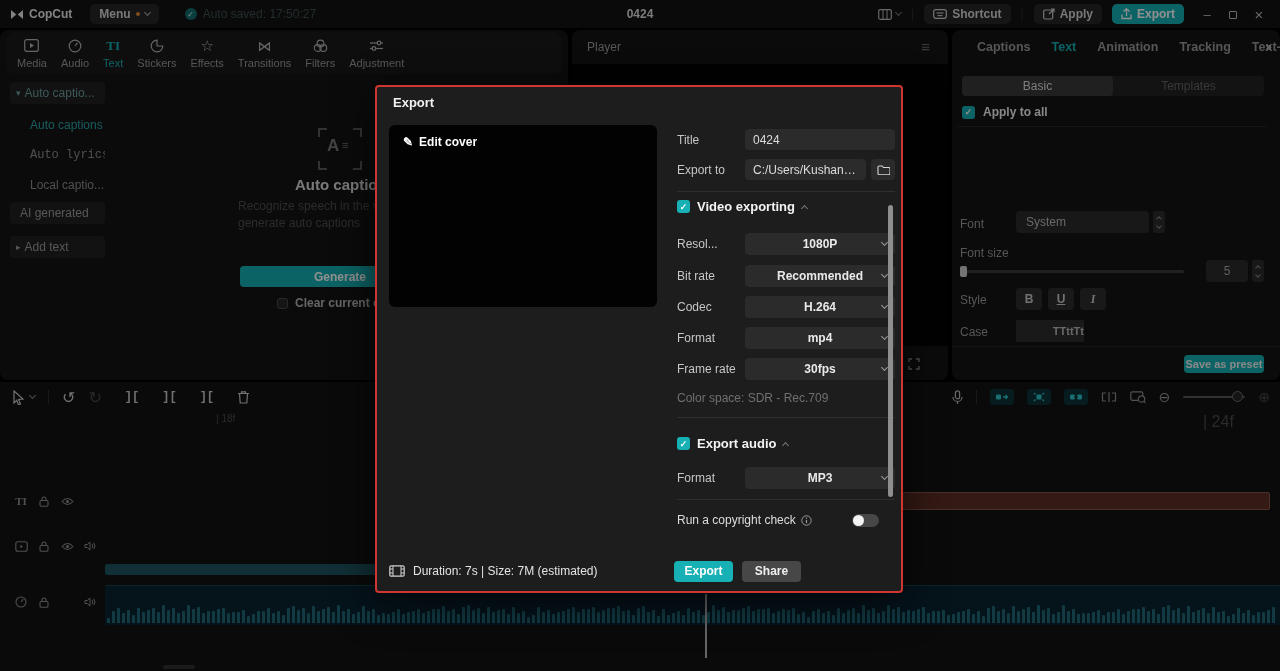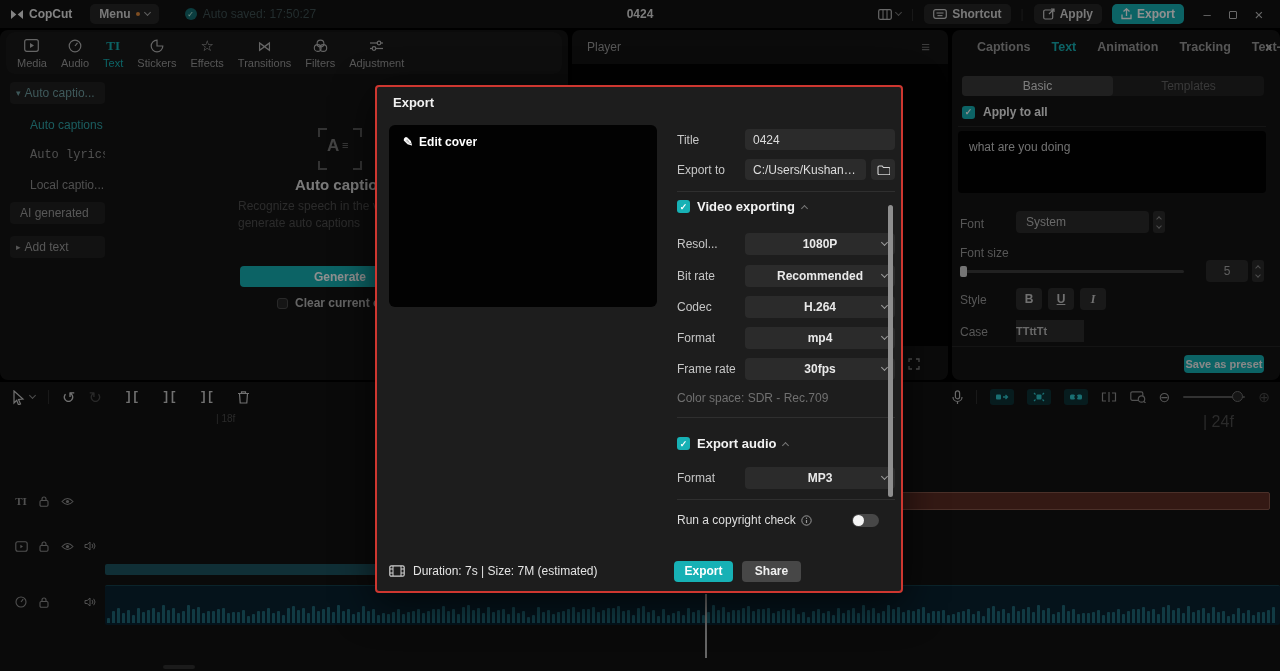--- a/index.html
+++ b/index.html
@@ -258,23 +258,20 @@
     <div class="on">Basic</div>
     <div>Templates</div>
   </div>
 
   <div class="abs flex" style="left:10px; top:75px; gap:8px;">
     <span class="cb">✓</span>
     <span class="bold" style="color:#f0f0f0;">Apply to all</span>
   </div>
   <div class="abs" style="left:6px; top:96px; width:308px; height:1px; background:#262626;"></div>
 
-  <div class="abs" style="left:6px; top:101px; width:308px; height:62px; background:#030303; border-radius:4px; padding:9px 11px; color:#c9c9c9;">
-    <span>what are you doing</span>
-  </div>
 
   <div class="abs" style="left:8px; top:187px; color:#999;">Font</div>
   <div class="abs flex" style="left:64px; top:181px; width:133px; height:22px; background:var(--field); border-radius:4px; padding:0 10px; color:#bbb;">
     <span>System</span>
   </div>
   <div class="stepper abs" style="left:201px; top:181px;">
     <span class="chev up"></span>
     <span class="chev"></span>
   </div>
 
@@ -291,21 +288,21 @@
   </div>
 
   <div class="abs" style="left:8px; top:263px; color:#999;">Style</div>
   <div class="abs flex" style="left:64px; top:258px; gap:6px;">
     <div class="stylebtn">B</div>
     <div class="stylebtn" style="text-decoration:underline;">U</div>
     <div class="stylebtn" style="font-style:italic; font-family:'Liberation Serif',serif;">I</div>
   </div>
 
   <div class="abs" style="left:8px; top:295px; color:#999;">Case</div>
-  <div class="abs flex" style="left:64px; top:290px; width:68px; height:22px; background:#2e2e2e; border-radius:0; justify-content:flex-start; color:#bbb; font-weight:bold; font-size:11px;">
+  <div class="abs flex" style="left:64px; top:290px; width:68px; height:22px; background:#2e2e2e; border-radius:0; justify-content:flex-end; color:#bbb; font-weight:bold; font-size:11px;">
     <span>TT</span>
     <span>tt</span>
     <span>Tt</span>
   </div>
 
   <div class="abs" style="left:0; top:316px; width:328px; height:1px; background:#242424;"></div>
   <div class="abs btn" style="left:232px; top:325px; width:80px; height:18px; background:var(--accent); color:#f2f2f2; font-size:11px;">
     <span>Save as preset</span>
   </div>
 </div>

